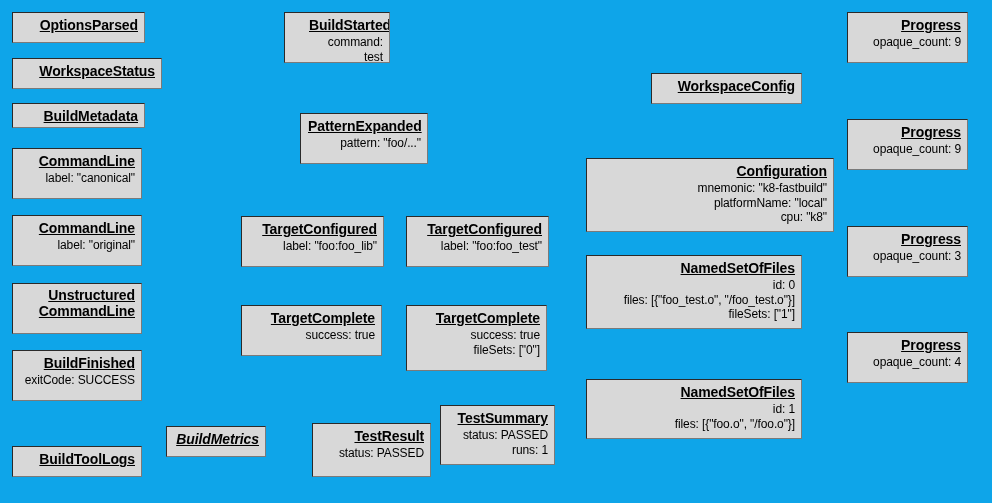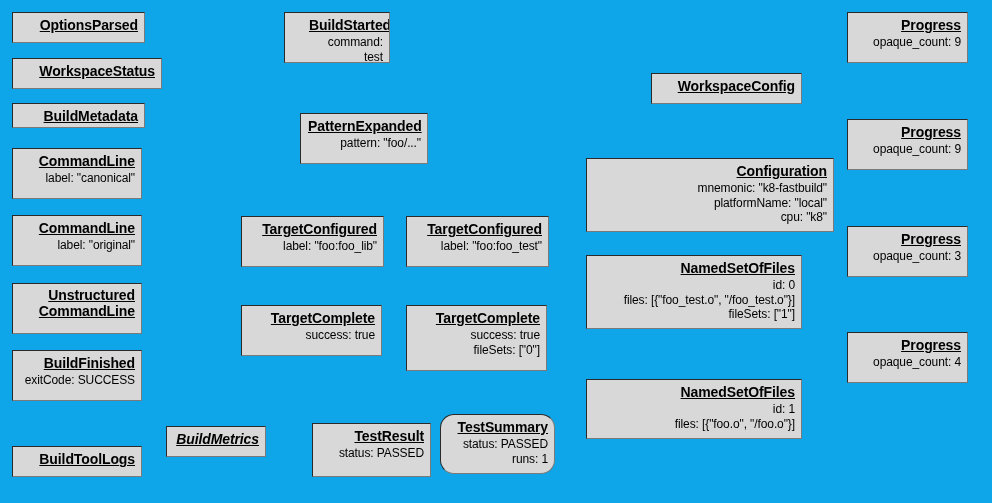--- a/index.html
+++ b/index.html
@@ -61,21 +61,21 @@
     <div class="node" style="left: 12px; top: 446px; width: 130px; height: 31px;"><div class="node-title">BuildToolLogs</div></div>
     <div class="node" style="left: 166px; top: 426px; width: 100px; height: 31px; font-style: italic;"><div class="node-title">BuildMetrics</div></div>
     <div class="node" style="left: 284px; top: 12px; width: 106px; height: 51px; padding-left: 24px;"><div class="node-title">BuildStarted</div><div class="node-fields">command: test</div></div>
     <div class="node" style="left: 300px; top: 113px; width: 128px; height: 51px;"><div class="node-title">PatternExpanded</div><div class="node-fields">pattern: "foo/..."</div></div>
     <div class="node" style="left: 241px; top: 216px; width: 143px; height: 51px;"><div class="node-title">TargetConfigured</div><div class="node-fields">label: "foo:foo_lib"</div></div>
     <div class="node" style="left: 406px; top: 216px; width: 143px; height: 51px;"><div class="node-title">TargetConfigured</div><div class="node-fields">label: "foo:foo_test"</div></div>
     <div class="node" style="left: 241px; top: 305px; width: 141px; height: 51px;"><div class="node-title">TargetComplete</div><div class="node-fields">success: true</div></div>
     <div class="node" style="left: 406px; top: 305px; width: 141px; height: 66px;"><div class="node-title">TargetComplete</div><div class="node-fields">success: true
 fileSets: ["0"]</div></div>
     <div class="node" style="left: 312px; top: 423px; width: 119px; height: 54px;"><div class="node-title">TestResult</div><div class="node-fields">status: PASSED</div></div>
-    <div class="node" style="left: 440px; top: 414px; width: 115px; height: 60px; border-radius: 14px;"><div class="node-title">TestSummary</div><div class="node-fields">status: PASSED
+    <div class="node" style="left: 440px; top: 405px; width: 115px; height: 60px;"><div class="node-title">TestSummary</div><div class="node-fields">status: PASSED
 runs: 1</div></div>
     <div class="node" style="left: 651px; top: 73px; width: 151px; height: 31px;"><div class="node-title">WorkspaceConfig</div></div>
     <div class="node" style="left: 586px; top: 158px; width: 248px; height: 74px;"><div class="node-title">Configuration</div><div class="node-fields">mnemonic: "k8-fastbuild"
 platformName: "local"
 cpu: "k8"</div></div>
     <div class="node" style="left: 586px; top: 255px; width: 216px; height: 74px;"><div class="node-title">NamedSetOfFiles</div><div class="node-fields">id: 0
 files: [{"foo_test.o", "/foo_test.o"}]
 fileSets: ["1"]</div></div>
     <div class="node" style="left: 586px; top: 379px; width: 216px; height: 60px;"><div class="node-title">NamedSetOfFiles</div><div class="node-fields">id: 1
 files: [{"foo.o", "/foo.o"}]</div></div>

